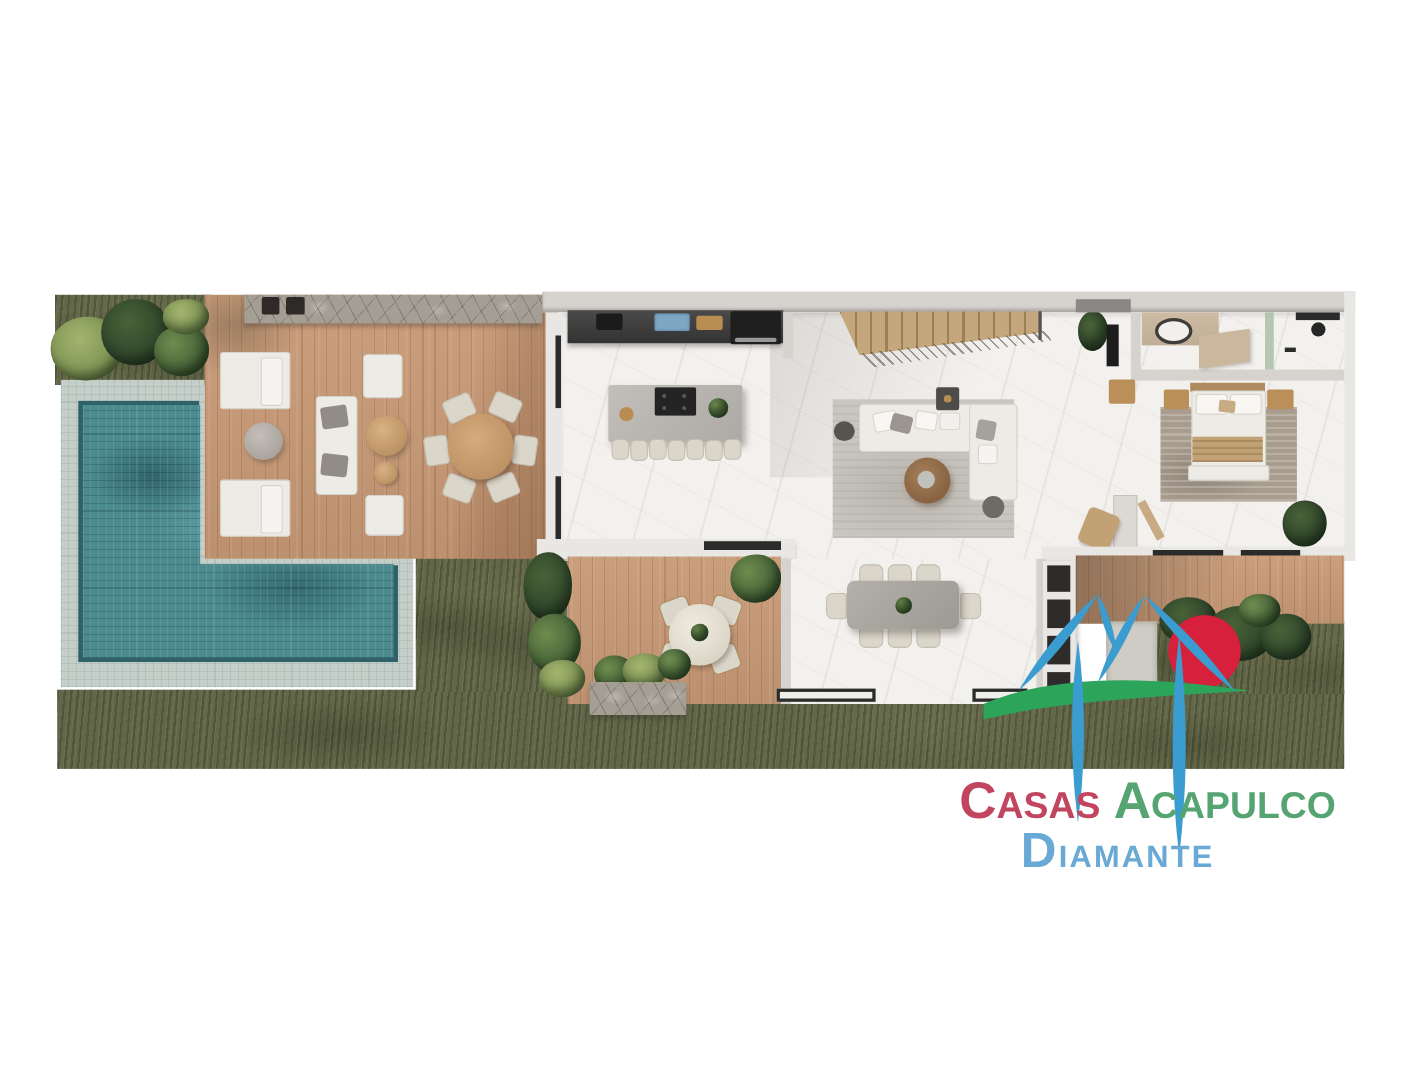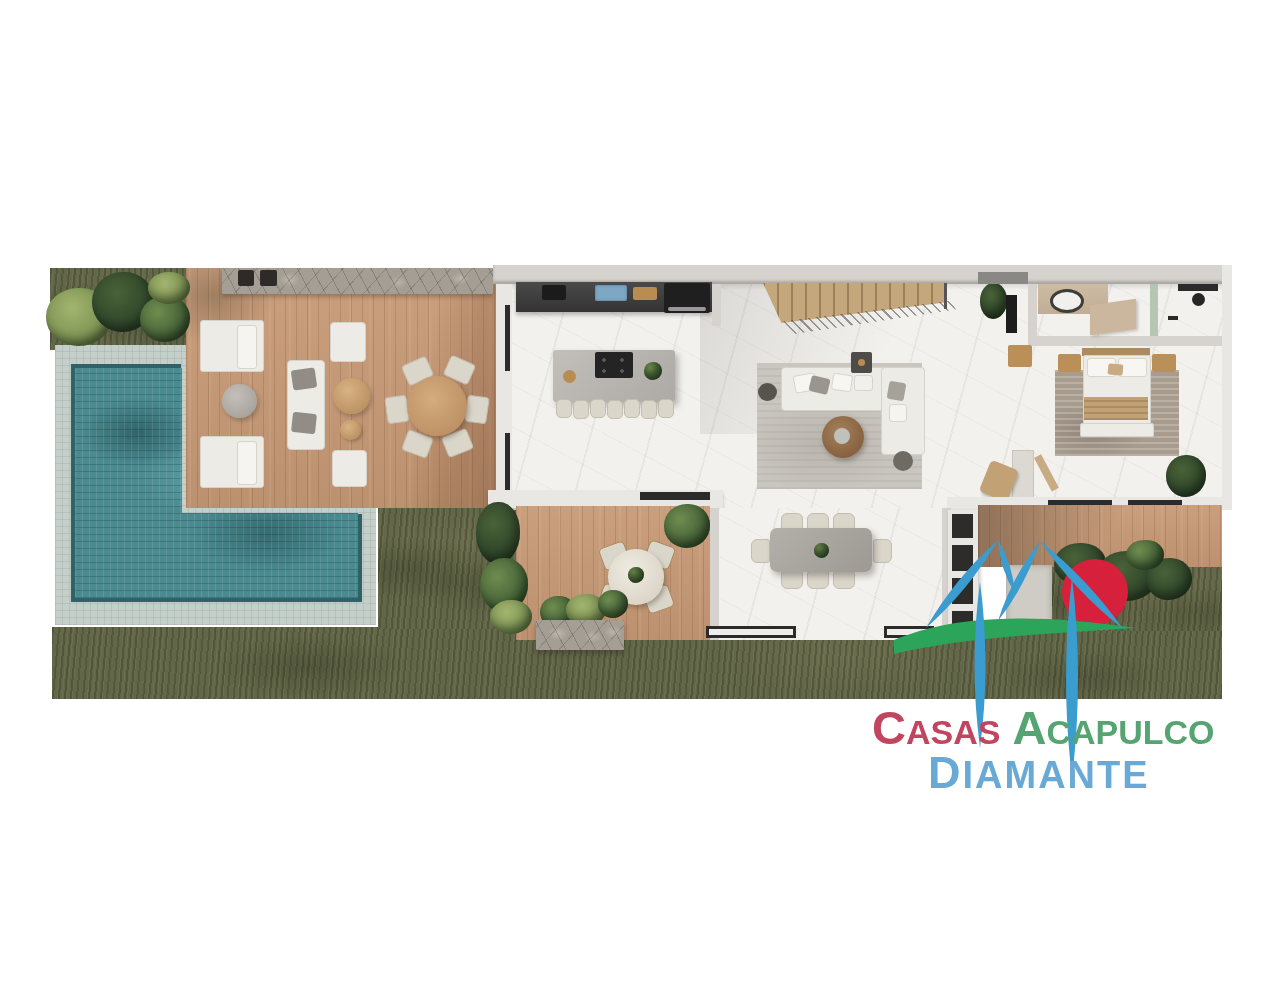--- a/index.html
+++ b/index.html
@@ -54,21 +54,21 @@
   .plant.dark{background:radial-gradient(circle at 40% 35%, #4a6238, #30462b 60%, #1c2e1d 95%);}
   .plant.lite{background:radial-gradient(circle at 40% 35%, #a3b46e, #7d9354 60%, #4c6336 95%);}
   .cream{background:var(--chair_cream);border:1px solid #c3beb1;border-radius:4px;}
   .white-furn{background:var(--sofa);border:1px solid #d6d3cc;}
   .shade{pointer-events:none;}
 
   
   .logo-word{display:inline-block;line-height:1;font-weight:bold;text-transform:uppercase;
              letter-spacing:0px;font-size:34px;}
   .logo-word::first-letter{font-size:47px;}
-  #logo-line2 .logo-word{font-size:38px;letter-spacing:2px;}
+  #logo-line2 .logo-word{font-size:28px;letter-spacing:2px;}
   #logo-line2 .logo-word::first-letter{font-size:45px;}
   .w-casas{color:var(--logo-casas);}
   .w-acapulco{color:var(--logo-acapulco);margin-left:12px;}
   .w-diamante{color:var(--logo-diamante);}
 </style>
 </head>
 <body>
 
 <div id="stage">
 

